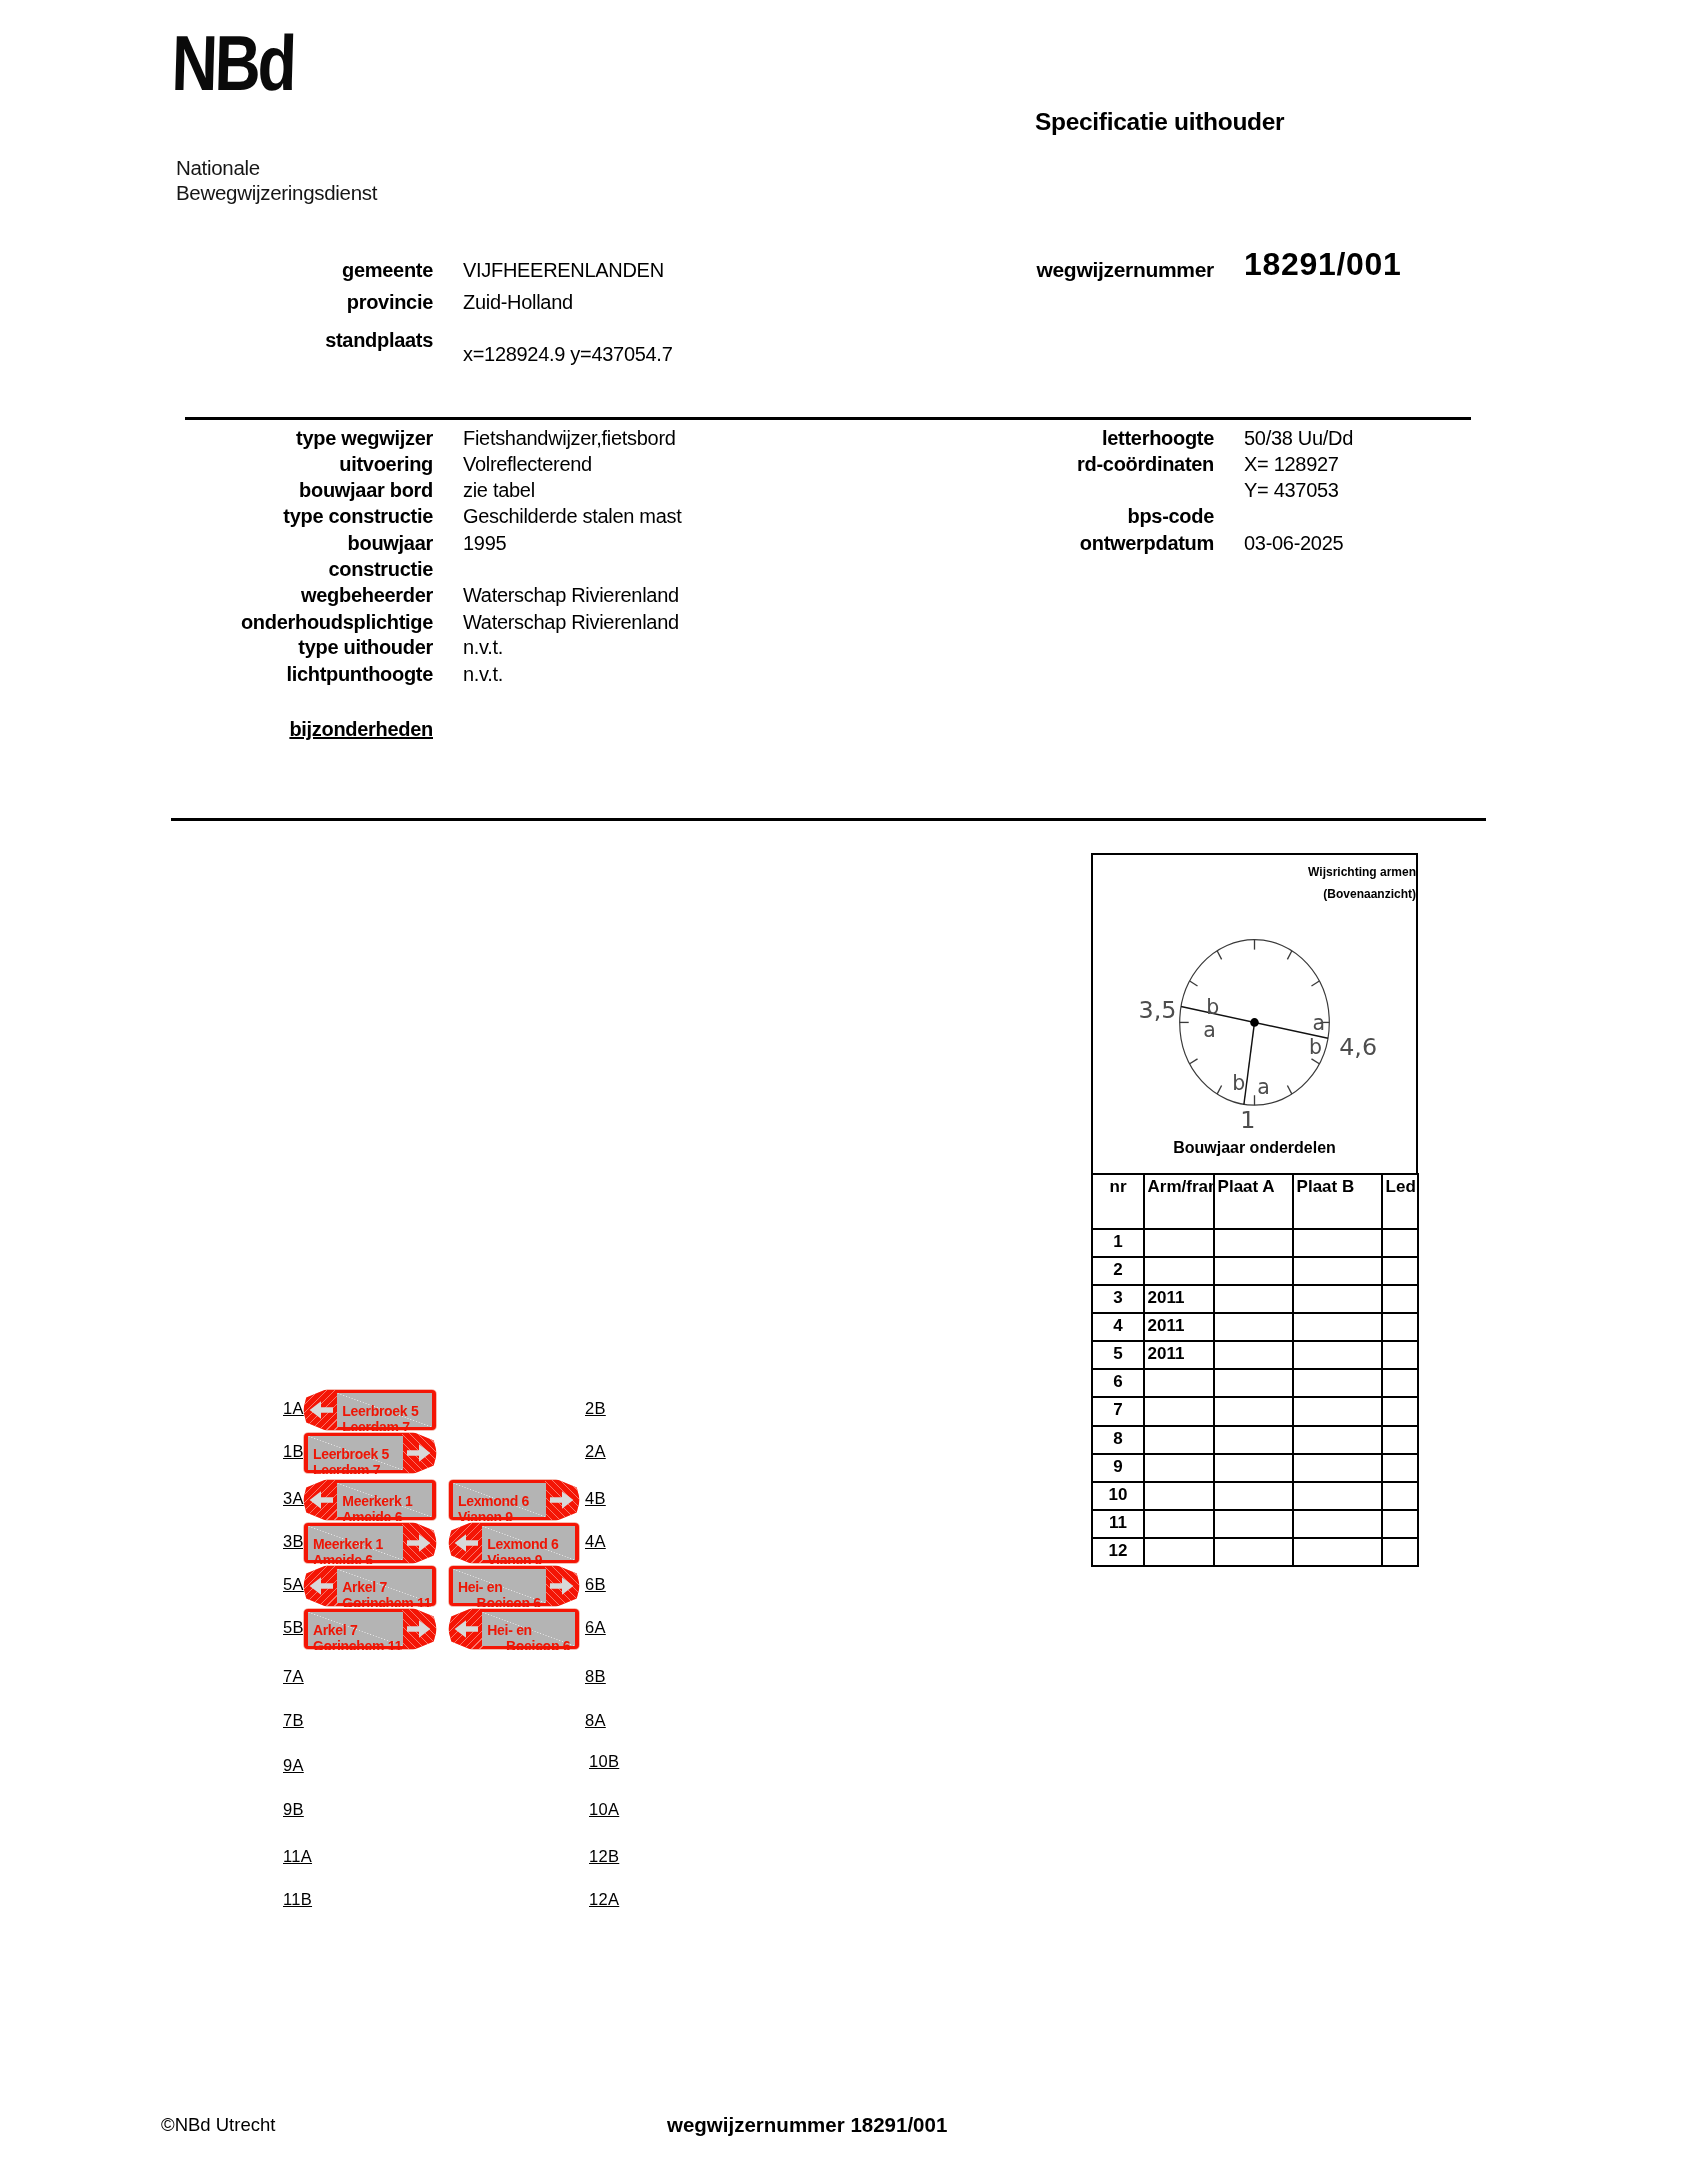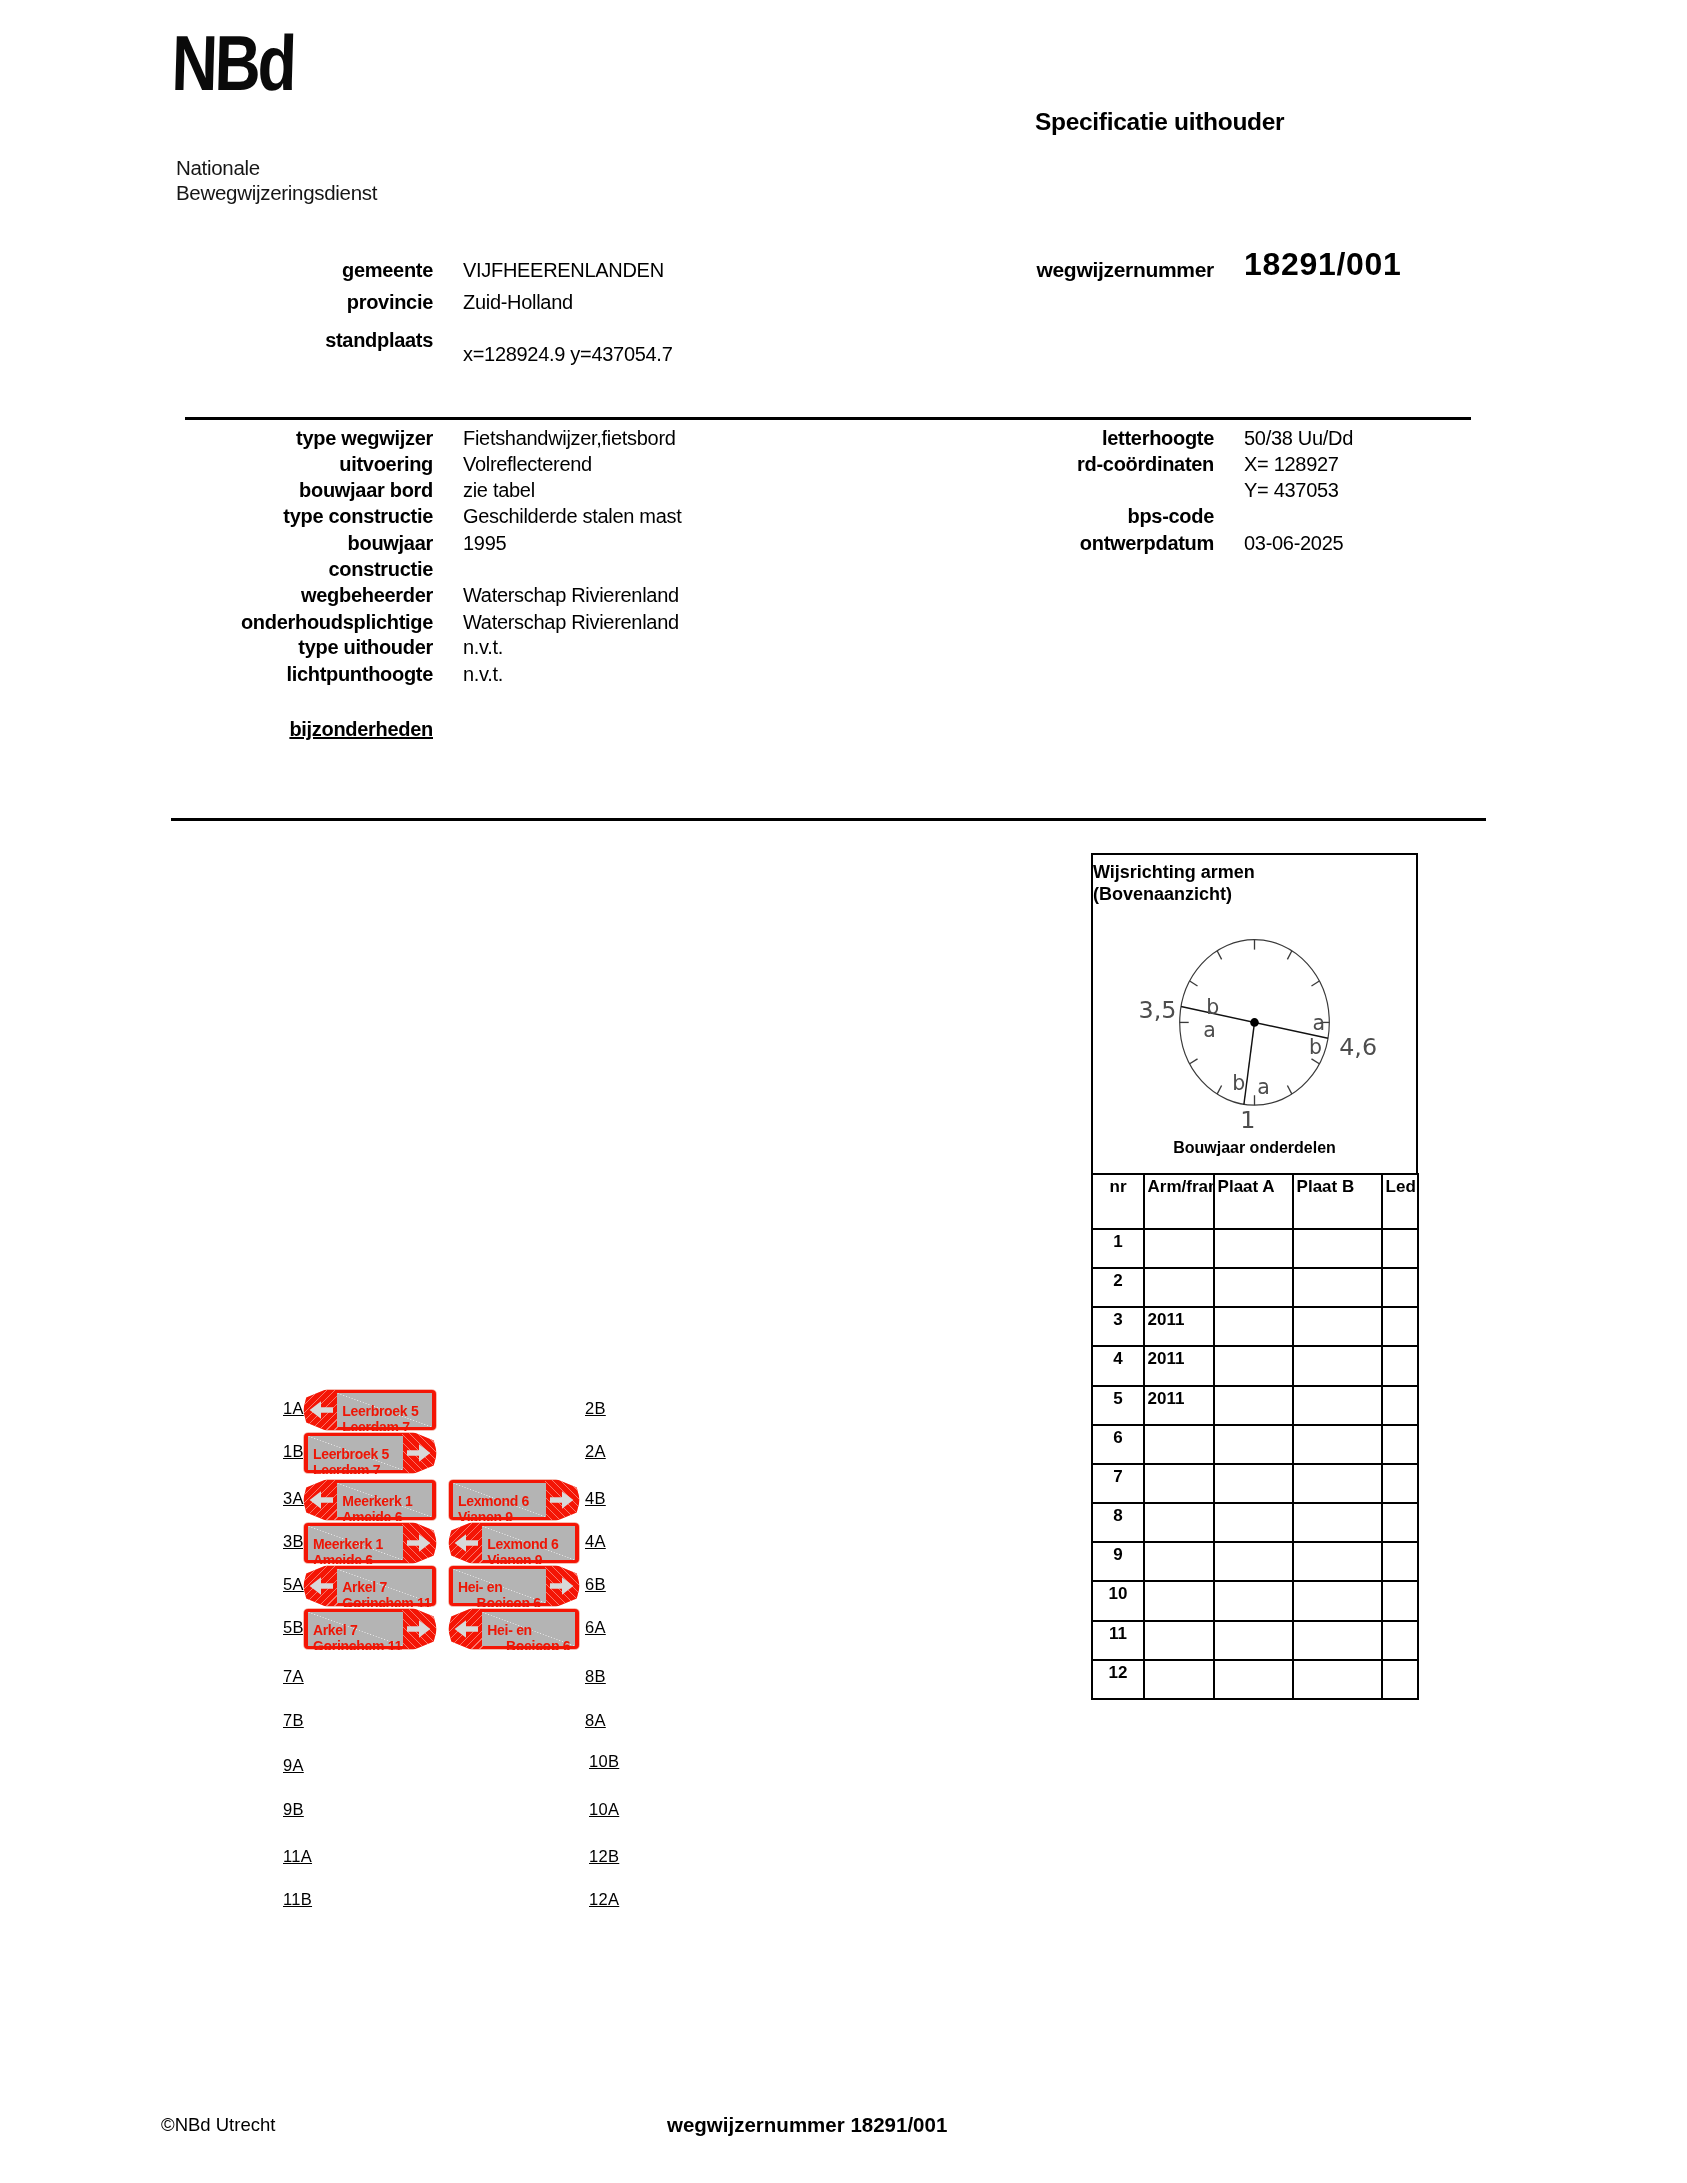--- a/index.html
+++ b/index.html
@@ -27,28 +27,28 @@
   .wn-label { font-size:21px; }
   .wn-number { position:absolute; left:1244px; top:246px; font-size:32px; font-weight:bold; letter-spacing:0.7px; }
 
   .hline { position:absolute; height:2.6px; background:#000; }
 
   
   .dbox {
     position:absolute; left:1091px; top:853px; width:323px; height:320px;
     border:2px solid #000; border-bottom:none;
   }
-  .dbox-title { text-align:left; font-weight:bold; font-size:18px; margin-top:6px; line-height:22px; }
+  .dbox-title { text-align:right; font-weight:bold; font-size:12px; margin-top:6px; line-height:22px; }
   .dbox-svg { position:absolute; left:0; top:64px; }
   .dbox-heading { position:absolute; bottom:18px; width:100%; text-align:center; font-weight:bold; font-size:16px; }
   .cadtxt { font-family:"DejaVu Sans", sans-serif; fill:#4d4d4d; }
 
   
   .btable-wrap { position:absolute; left:1091px; top:1173px; }
-  table.btable { border-collapse:collapse; table-layout:fixed; width:327px; height:527px; }
+  table.btable { border-collapse:collapse; table-layout:fixed; width:327px; height:394px; }
   table.btable td { border:2px solid #000; vertical-align:top; font-size:17px; font-weight:bold; padding:2px 2.6px; overflow:hidden; }
   table.btable tr.hdr td { height:49px; }
   td.c-nr { text-align:center; }
   td.c-hnr { text-align:center; }
 
   
   .sign { position:absolute; width:134px; height:42px; background:#f6bcb2; border-radius:5.3px; }
   .sign.dir-left  { clip-path:polygon(24px 0%, 100% 0%, 100% 100%, 24px 100%, 3.3px 80%, 0% 50%, 3.3px 20%); }
   .sign.dir-right { clip-path:polygon(0% 0%, calc(100% - 24px) 0%, calc(100% - 3.3px) 20%, 100% 50%, calc(100% - 3.3px) 80%, calc(100% - 24px) 100%, 0% 100%); }
   .sign .body { position:absolute; inset:1.3px; background:#f41505; border-radius:4px; }

